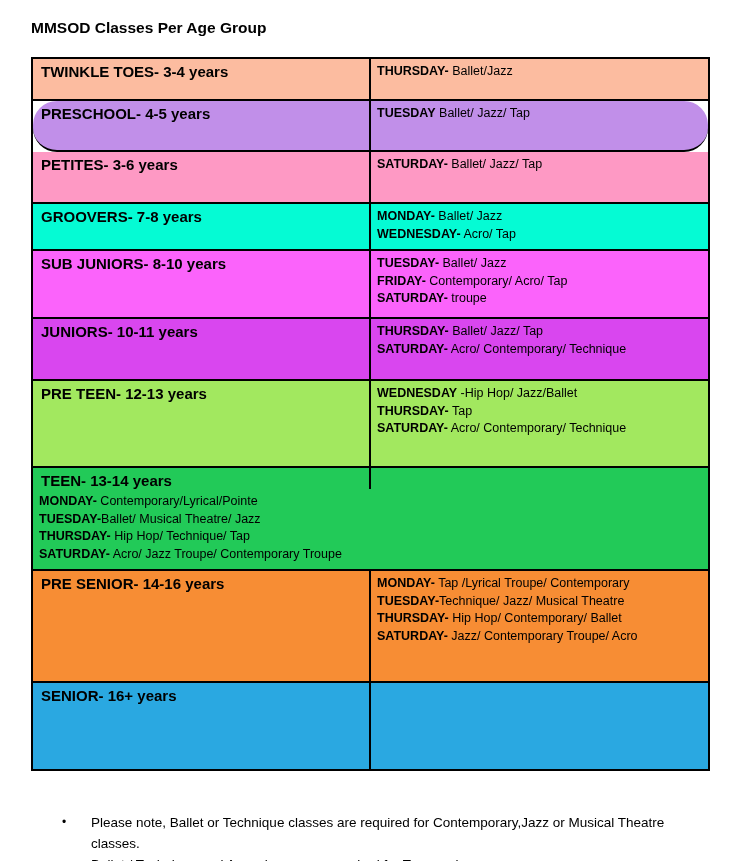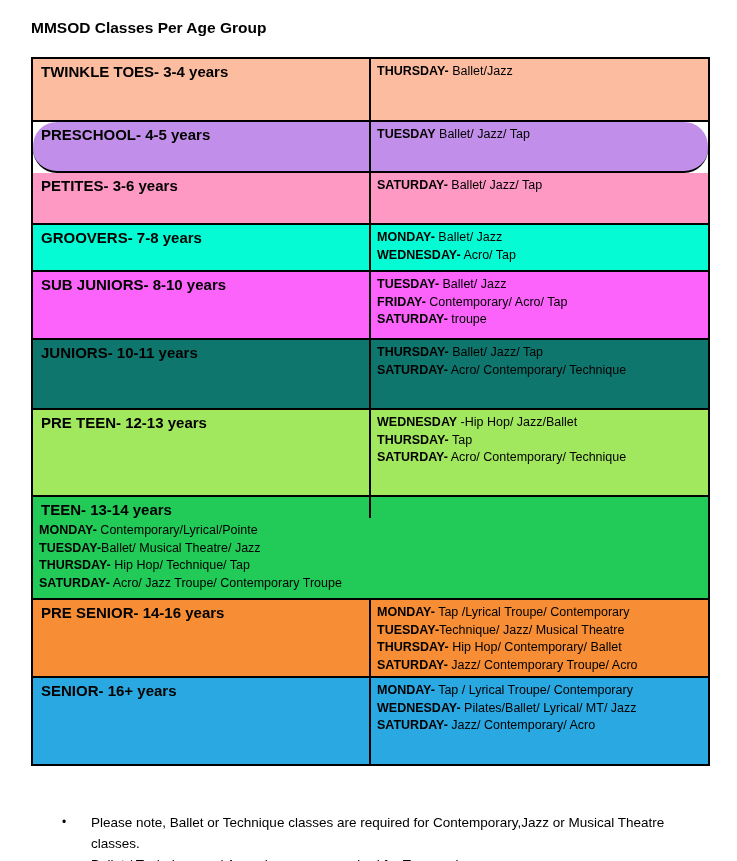--- a/index.html
+++ b/index.html
@@ -24,21 +24,21 @@
     border: 2px solid #000;
     box-sizing: border-box;
     background: #fff;
   }
   .table-row {
     display: flex;
     box-sizing: border-box;
     border-bottom: 2px solid #000;
     overflow: hidden;
   }
-  .table-row:last-child { border-bottom: none; }
+  .table-row:last-child { border-bottom: none; gap: 8px; }
   .cell-group {
     width: 338px;
     box-sizing: border-box;
     border-right: 2px solid #000;
     padding: 4px 8px 0 8px;
     font-size: 15px;
     font-weight: bold;
   }
   .cell-schedule {
     flex: 1;
@@ -65,21 +65,21 @@
     flex: 0 0 29px;
     font-size: 12px;
   }
 </style>
 </head>
 <body>
 
 <div class="page-title">MMSOD Classes Per Age Group</div>
 
 <div class="class-table">
-    <div class="table-row" style="background: rgb(252, 188, 160); height: 63px;">
+    <div class="table-row" style="background: rgb(252, 188, 160); height: 42px;">
       <div class="cell-group">TWINKLE TOES- 3-4 years</div>
       <div class="cell-schedule">
         <div class="schedule-line"><span class="day">THURSDAY-</span><span> Ballet/Jazz</span></div>
       </div>
     </div>
     <div class="table-row" style="background: rgb(193, 143, 233); height: 51px; border-radius: 24px;">
       <div class="cell-group">PRESCHOOL- 4-5 years</div>
       <div class="cell-schedule">
         <div class="schedule-line"><span class="day">TUESDAY</span><span> Ballet/ Jazz/ Tap</span></div>
       </div>
@@ -98,21 +98,21 @@
       </div>
     </div>
     <div class="table-row" style="background: rgb(251, 99, 251); height: 68px;">
       <div class="cell-group">SUB JUNIORS- 8-10 years</div>
       <div class="cell-schedule">
         <div class="schedule-line"><span class="day">TUESDAY-</span><span> Ballet/ Jazz</span></div>
         <div class="schedule-line"><span class="day">FRIDAY-</span><span> Contemporary/ Acro/ Tap</span></div>
         <div class="schedule-line"><span class="day">SATURDAY-</span><span> troupe</span></div>
       </div>
     </div>
-    <div class="table-row" style="background: #0f766e; height: 70px;">
+    <div class="table-row" style="background: #d946ef; height: 62px;">
       <div class="cell-group">JUNIORS- 10-11 years</div>
       <div class="cell-schedule">
         <div class="schedule-line"><span class="day">THURSDAY-</span><span> Ballet/ Jazz/ Tap</span></div>
         <div class="schedule-line"><span class="day">SATURDAY-</span><span> Acro/ Contemporary/ Technique</span></div>
       </div>
     </div>
     <div class="table-row" style="background: rgb(162, 232, 95); height: 87px;">
       <div class="cell-group">PRE TEEN- 12-13 years</div>
       <div class="cell-schedule">
         <div class="schedule-line"><span class="day">WEDNESDAY</span><span> -Hip Hop/ Jazz/Ballet</span></div>
@@ -122,36 +122,31 @@
     </div>
     <div class="table-row" style="background: rgb(34, 202, 88); height: 103px; flex-direction: column;">
       <div class="cell-group">TEEN- 13-14 years</div>
       <div class="cell-schedule">
         <div class="schedule-line"><span class="day">MONDAY-</span><span> Contemporary/Lyrical/Pointe</span></div>
         <div class="schedule-line"><span class="day">TUESDAY-</span><span>Ballet/ Musical Theatre/ Jazz</span></div>
         <div class="schedule-line"><span class="day">THURSDAY-</span><span> Hip Hop/ Technique/ Tap</span></div>
         <div class="schedule-line"><span class="day">SATURDAY-</span><span> Acro/ Jazz Troupe/ Contemporary Troupe</span></div>
       </div>
     </div>
-    <div class="table-row" style="background: rgb(247, 141, 52); height: 78px;">
+    <div class="table-row" style="background: rgb(247, 141, 52); height: 112px;">
       <div class="cell-group">PRE SENIOR- 14-16 years</div>
       <div class="cell-schedule">
         <div class="schedule-line"><span class="day">MONDAY-</span><span> Tap /Lyrical Troupe/ Contemporary</span></div>
         <div class="schedule-line"><span class="day">TUESDAY-</span><span>Technique/ Jazz/ Musical Theatre</span></div>
         <div class="schedule-line"><span class="day">THURSDAY-</span><span> Hip Hop/ Contemporary/ Ballet</span></div>
         <div class="schedule-line"><span class="day">SATURDAY-</span><span> Jazz/ Contemporary Troupe/ Acro</span></div>
       </div>
     </div>
     <div class="table-row" style="background: rgb(42, 168, 225); height: 86px;">
       <div class="cell-group">SENIOR- 16+ years</div>
-      <div class="cell-schedule">
-        <div class="schedule-line"><span class="day">MONDAY-</span><span> Tap / Lyrical Troupe/ Contemporary</span></div>
-        <div class="schedule-line"><span class="day">WEDNESDAY-</span><span> Pilates/Ballet/ Lyrical/ MT/ Jazz</span></div>
-        <div class="schedule-line"><span class="day">SATURDAY-</span><span> Jazz/ Contemporary/ Acro</span></div>
-      </div>
     </div>
   </div>
 
 <div class="notes">
   <div class="note">
     <span class="bullet">•</span>
     <span>Please note, Ballet or Technique classes are required for Contemporary,Jazz or Musical Theatre classes.</span>
   </div>
   <div class="note">
     <span class="bullet">•</span>

